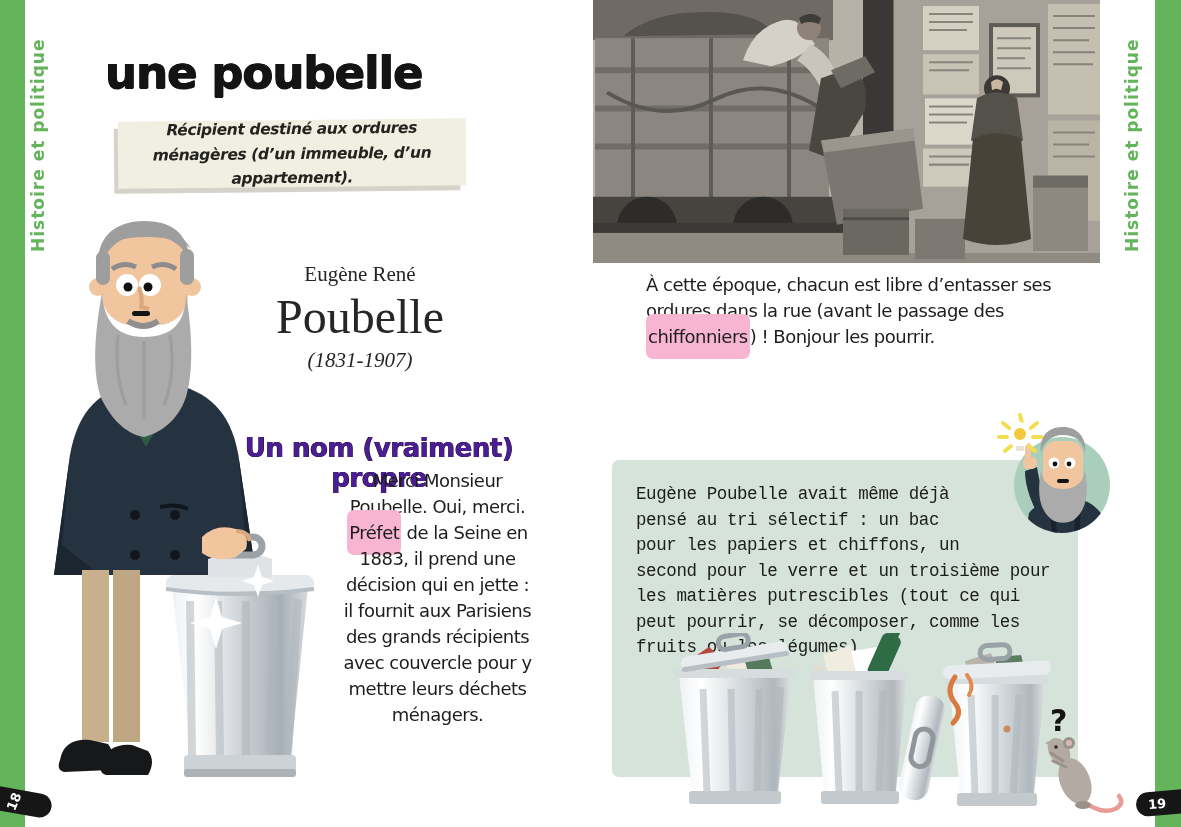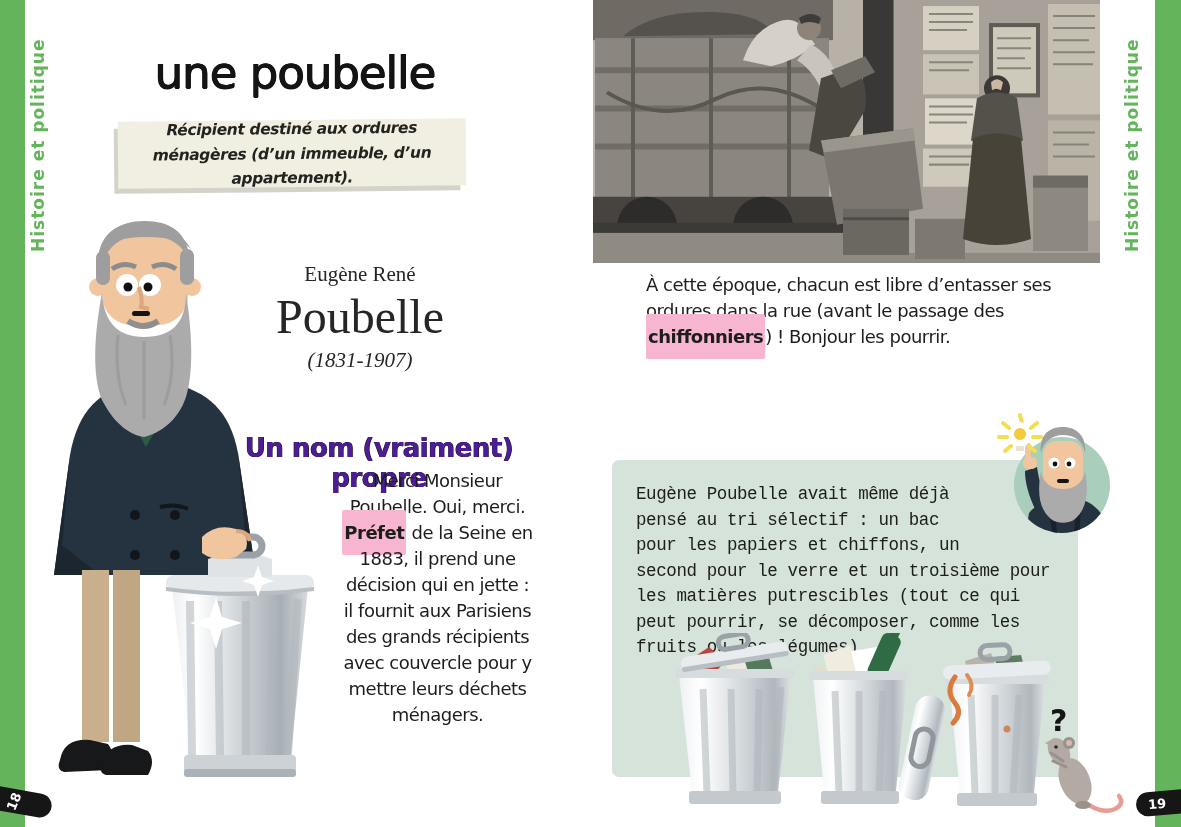--- a/index.html
+++ b/index.html
@@ -21,22 +21,22 @@
   .page-pill{
     position:absolute;width:76px;height:24px;border-radius:13px;
     background:var(--pill-black,#161616);color:#fff;font-weight:bold;font-size:13px;
     display:flex;align-items:center;justify-content:center;
   }
   .page-pill.left{left:-24px;top:789px;transform:rotate(10deg);}
   .page-pill.left span{display:inline-block;transform:rotate(-78deg);}
   .page-pill.right{left:1136px;top:790px;transform:rotate(-5deg);justify-content:flex-start;padding-left:12px;box-sizing:border-box;}
   
   .page-title{
-    position:absolute;left:105px;top:46px;width:380px;text-align:center;
-    font-size:45px;font-weight:normal;color:#141414;letter-spacing:-1px;
+    position:absolute;left:105px;top:46px;width:380px;
+    font-size:45px;font-weight:bold;color:#141414;letter-spacing:-1px;
     text-shadow:0.6px 0 #141414,-0.6px 0 #141414,0 0.6px #141414;
   }
   .def-box{
     position:absolute;left:118px;top:120px;width:348px;height:67px;
     background:var(--definition-bg,#f1efe1);transform:rotate(-0.6deg);
     box-shadow:-5px 6px 0 -1px #d4d3ca;
     display:flex;align-items:center;justify-content:center;
   }
   .def-text{
     width:334px;text-align:center;font-style:italic;font-weight:bold;
@@ -49,21 +49,21 @@
   .section-heading{
     position:absolute;left:222px;top:433px;width:314px;text-align:center;
     font-size:26px;font-weight:bold;color:#4c1d95;letter-spacing:-0.5px;
     text-shadow:0.4px 0 #141414,-0.4px 0 #141414;
   }
   .left-para{
     position:absolute;left:226px;top:468px;width:308px;text-align:center;
     font-size:18px;letter-spacing:-0.5px;line-height:26px;margin:0;
   }
   .can-spacer{float:left;width:115px;height:140px;margin-top:104px;}
-  .hl{background:var(--highlight-pink,#f7b5d2);padding:12px 2px;border-radius:2px;font-weight:bold;}
+  .hl{background:var(--highlight-pink,#f7b5d2);padding:12px 2px;border-radius:7px;}
   .char-illustration{position:absolute;left:40px;top:215px;width:300px;height:600px;}
   
   .photo{position:absolute;left:593px;top:0;width:507px;height:263px;}
   .right-para{
     position:absolute;left:646px;top:272px;width:466px;
     font-size:18px;letter-spacing:-0.5px;line-height:26px;
   }
   .right-para p{margin:0;}
   .info-box{
     position:absolute;left:612px;top:460px;width:466px;height:317px;

